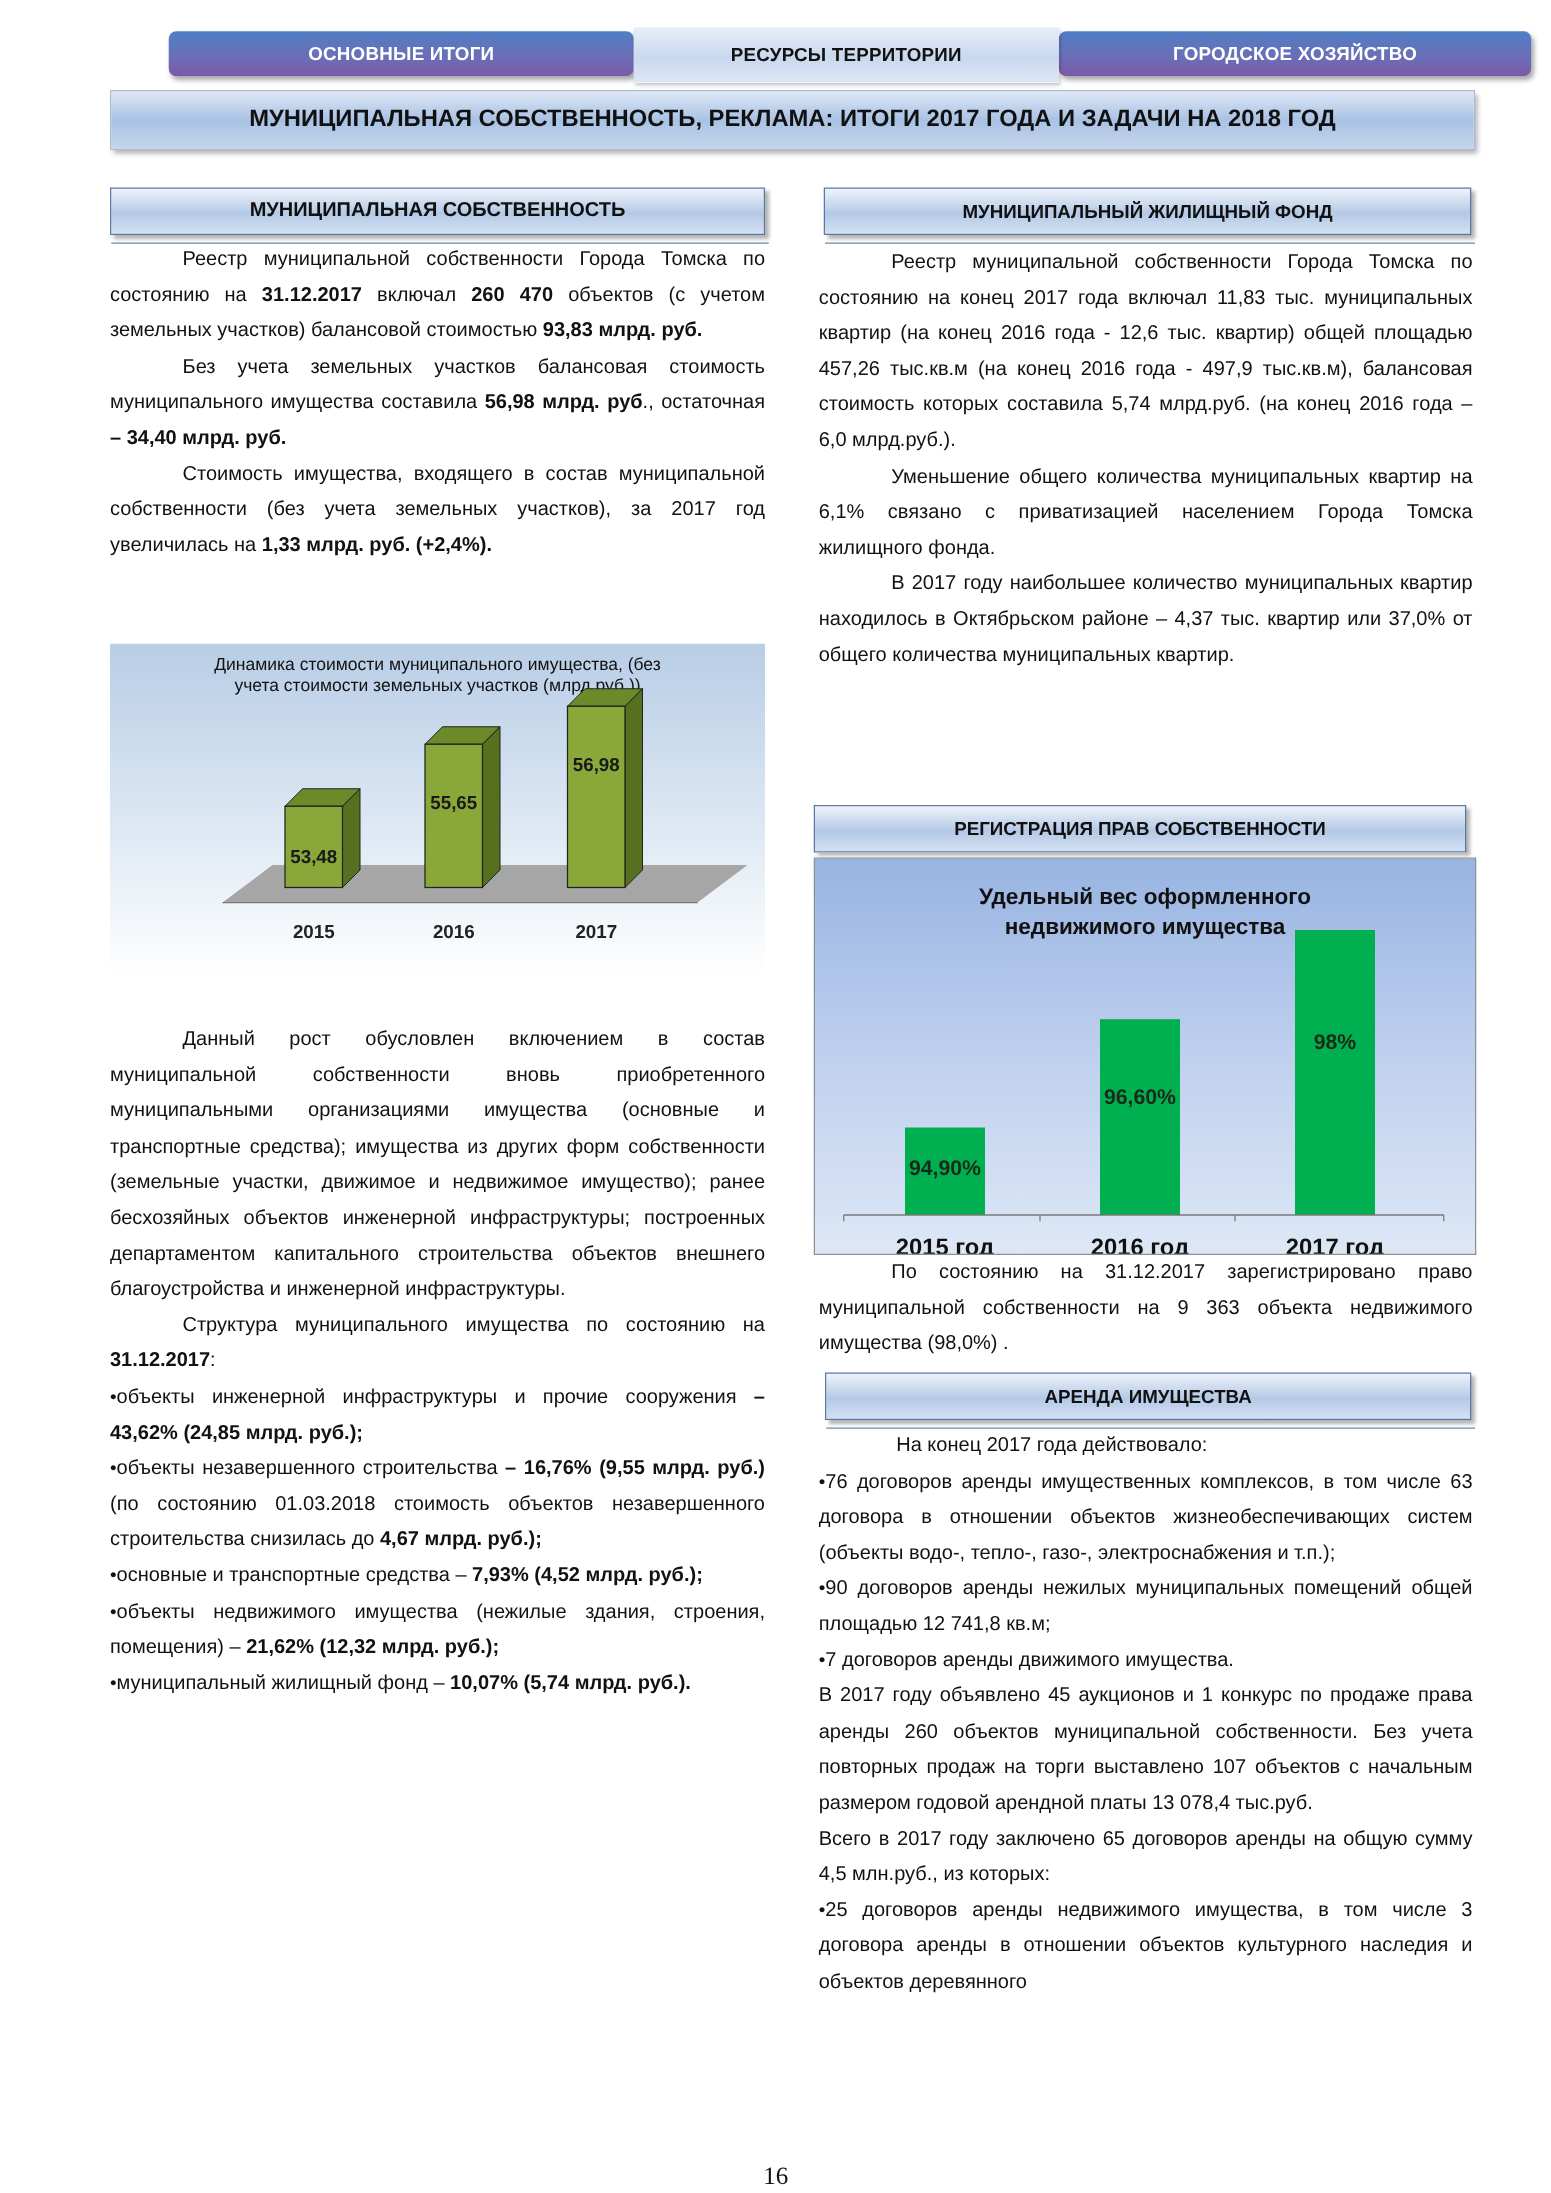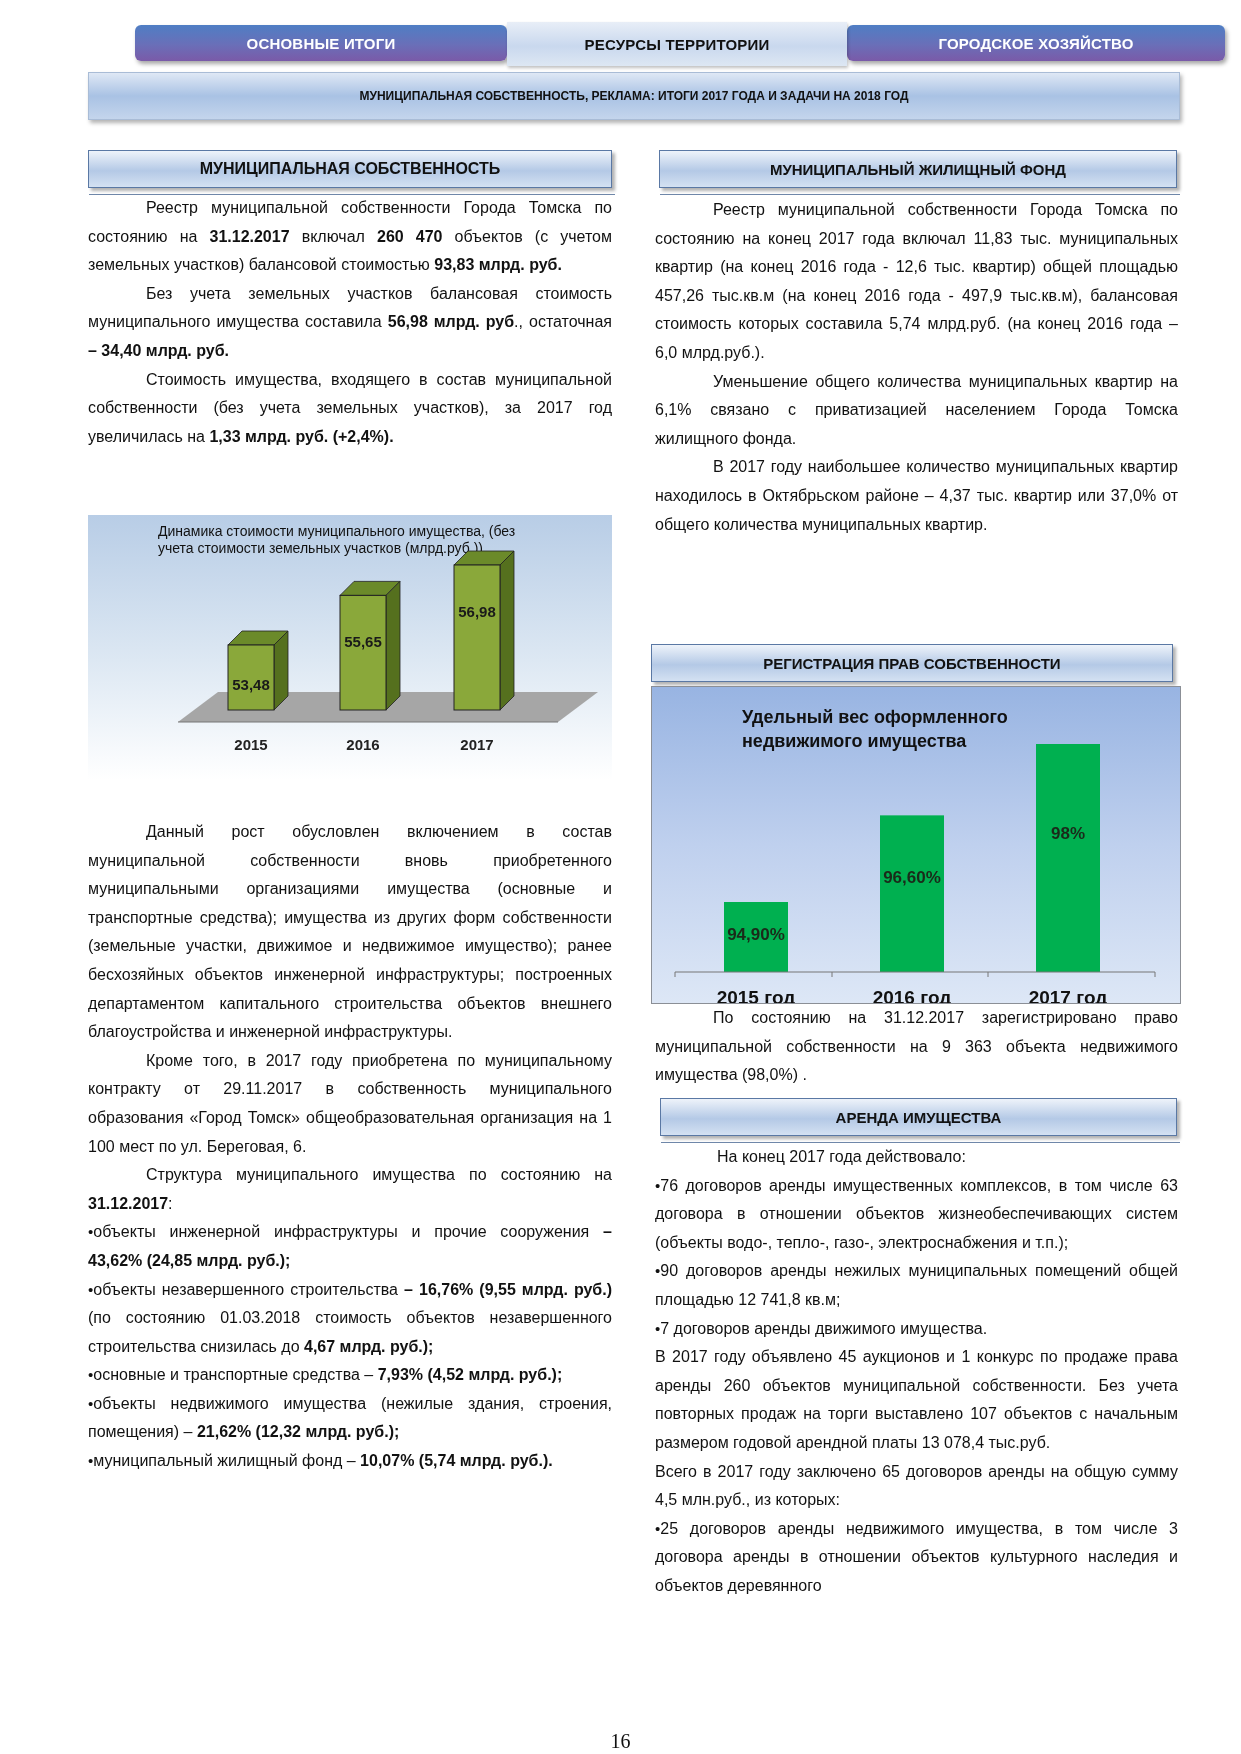--- a/index.html
+++ b/index.html
@@ -6,38 +6,38 @@
   body { width:1241px; height:1754px; position:relative; overflow:hidden;
          font-family:"Liberation Sans", sans-serif; color:#111; }
   .tabs { position:absolute; left:88px; top:25px; width:1090px; height:40px; }
   .tab { position:absolute; top:0; height:36px; display:flex; align-items:center; justify-content:center;
          font-weight:bold; font-size:15px; color:#fff; border-radius:6px;
          background:linear-gradient(180deg,#4f7ec4 0%,#6a6fb8 55%,#7a5aa8 100%);
          box-shadow:2px 3px 4px rgba(0,0,0,0.35); letter-spacing:0.2px;margin-left:47px; }
   .tab.active { color:#111; background:linear-gradient(180deg,#e8eef7 0%,#c9d8ee 55%,#dde7f3 100%);
          box-shadow:1px 2px 3px rgba(0,0,0,0.25); border-radius:0; top:-3px; height:44px; }
   .subtitle { position:absolute; left:88px; top:72px; width:1090px; height:46px; display:flex; align-items:center; justify-content:center;
-         font-weight:bold; font-size:12px; color:#111;
+         font-weight:bold; font-size:19px; color:#111;
          background:linear-gradient(180deg,#dfe8f5 0%,#a9c2e4 50%,#c4d5ec 100%);
          box-shadow:2px 3px 4px rgba(0,0,0,0.3); border:1px solid #a9bcd6; }
   .sec-head { position:absolute; height:36px; display:flex; align-items:center; justify-content:center;
          font-weight:bold; font-size:16px; color:#111; border:1px solid #5a78a4;
          background:linear-gradient(180deg,#eef3fa 0%,#b4c9e6 55%,#d4e1f2 100%);
          box-shadow:3px 3px 3px rgba(0,0,0,0.3); }
   .sec-head::after { content:""; position:absolute; left:0; right:-4px; bottom:-8px; height:1px; background:#6f87a9; }
   .col { position:absolute; font-size:16px; line-height:28.6px; text-align:justify; }
   .col p { margin:0; }
   .ind { text-indent:58px; }
   .b { font-weight:bold; }
   .bullet::before { content:"\2022 "; font-size:15px; }
   .chart1 { position:absolute; left:88px; top:515px; width:524px; height:265px;
             background:linear-gradient(180deg,#b8cde6 0%,#dde8f3 55%,#ffffff 100%); }
   .chart2 { position:absolute; left:651px; top:686px; width:528px; height:316px;
             background:linear-gradient(180deg,#98b4e2 0%,#bfd0ee 50%,#dde7f6 100%); border:1px solid #8b8f96; }
-  .ctitle { position:absolute; left:0; right:0; }
+  .ctitle { position:absolute; left:0; right:0; text-align:center; }
   .pageno { position:absolute; left:0; width:1241px; top:1688px; text-align:center; font-size:20px; font-family:"Liberation Serif", serif;margin-top:42px; }
 </style>
 </head>
 <body>
 
 <div class="tabs">
   <div class="tab" style="left:0;width:372px;">
       <span>ОСНОВНЫЕ ИТОГИ</span>
     </div>
   <div class="tab" style="left:712px;width:378px;">
@@ -76,21 +76,20 @@
       <polygon points="366,50 380,36 426,36 412,50" fill="#6b8a2a" stroke="#222" stroke-width="0.8"></polygon>
       <polygon points="412,50 426,36 426,181 412,195" fill="#55701e" stroke="#222" stroke-width="0.8"></polygon>
       <rect x="366" y="50" width="46" height="145" fill="#8aa83a" stroke="#222" stroke-width="1"></rect>
       <text x="389" y="102" text-anchor="middle" font-size="15" font-weight="bold" fill="#1a1a1a" font-family="Liberation Sans, sans-serif">56,98</text>
       <text x="389" y="235" text-anchor="middle" font-size="15" font-weight="bold" fill="#222" font-family="Liberation Sans, sans-serif">2017</text>
     </svg>
 </div>
 
 <div class="col" style="left:88px;top:818px;width:524px;">
   <p class="ind">Данный рост обусловлен включением в состав муниципальной собственности вновь приобретенного муниципальными организациями имущества (основные и транспортные средства);  имущества из других форм собственности (земельные участки, движимое и недвижимое имущество); ранее бесхозяйных объектов инженерной инфраструктуры; построенных департаментом капитального строительства объектов внешнего благоустройства и инженерной инфраструктуры.</p>
-  <p class="ind">Кроме того, в 2017 году приобретена по муниципальному контракту от 29.11.2017 в собственность муниципального образования «Город Томск» общеобразовательная организация на 1 100 мест по ул. Береговая, 6.</p>
   <p class="ind"><span>Структура муниципального имущества по состоянию на </span><span class="b">31.12.2017</span><span>:</span></p>
   <p class="bullet"><span>объекты инженерной инфраструктуры и прочие сооружения </span><span class="b">– 43,62% (24,85 млрд. руб.);</span></p>
   <p class="bullet"><span>объекты незавершенного строительства </span><span class="b">– 16,76% (9,55 млрд. руб.)</span><span> (по состоянию 01.03.2018 стоимость объектов незавершенного строительства снизилась до </span><span class="b">4,67 млрд. руб.);</span></p>
   <p class="bullet"><span>основные и транспортные средства – </span><span class="b">7,93% (4,52 млрд. руб.);</span></p>
   <p class="bullet"><span>объекты недвижимого имущества (нежилые здания, строения, помещения) – </span><span class="b">21,62% (12,32 млрд. руб.);</span></p>
   <p class="bullet"><span>муниципальный жилищный фонд – </span><span class="b">10,07% (5,74 млрд. руб.).</span></p>
 </div>
 
 <div class="sec-head" style="left:659px;top:150px;width:516px;font-size:15px;">МУНИЦИПАЛЬНЫЙ ЖИЛИЩНЫЙ ФОНД</div>
 

